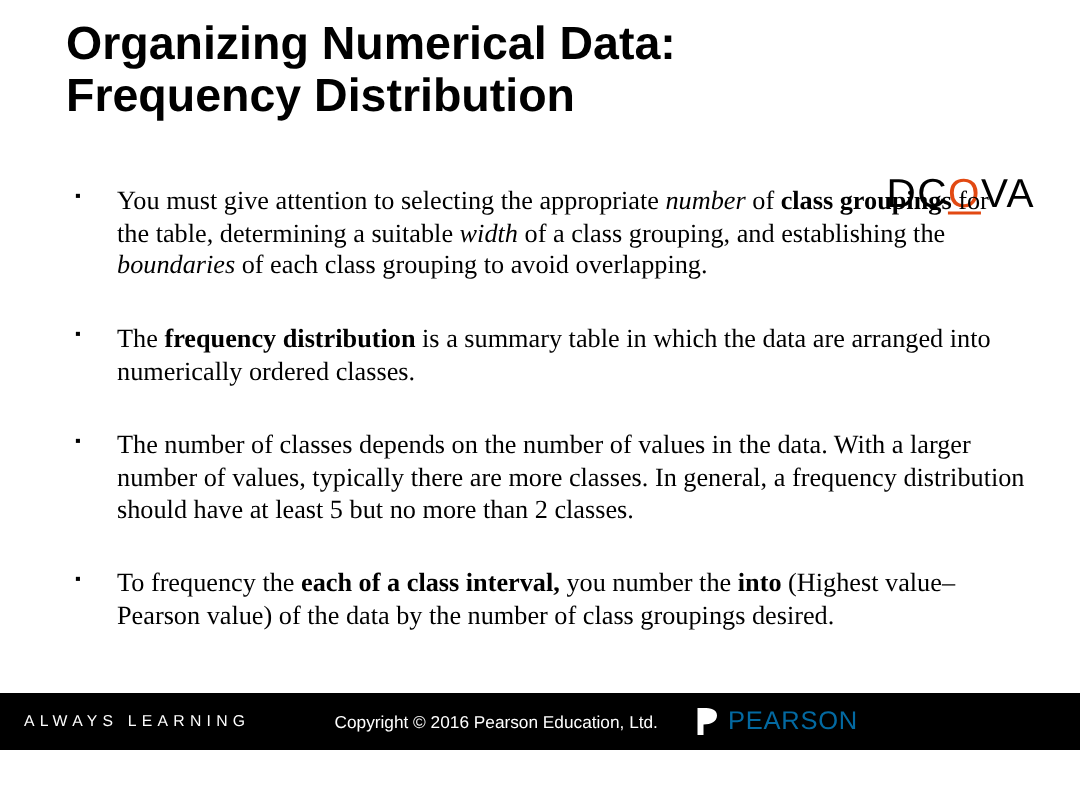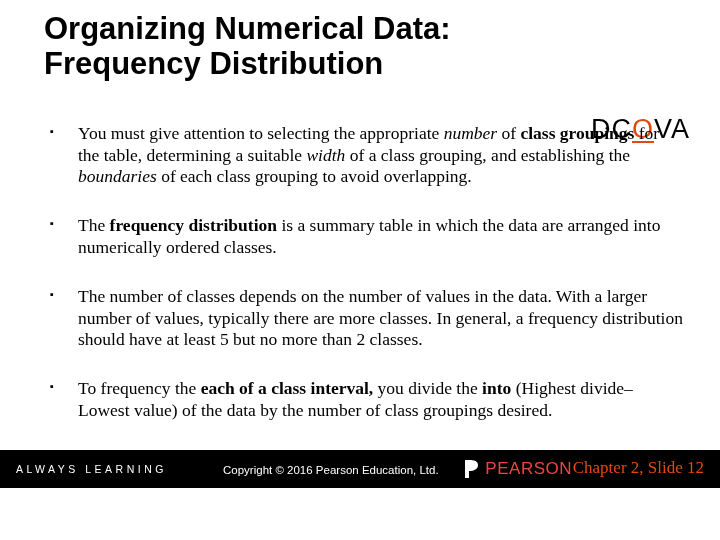--- a/index.html
+++ b/index.html
@@ -62,21 +62,21 @@
     top: 2px;
     font-size: 11px;
     color: #000;
   }
   .b { font-weight: 700; }
   .i { font-style: italic; }
 
   .footer {
     position: absolute;
     left: 0;
-    bottom: 12px;
+    bottom: 0;
     width: 720px;
     height: 38px;
     background: #000;
     display: flex;
     align-items: center;
   }
   .always-learning {
     font-family: Arial, Helvetica, sans-serif;
     color: #fff;
     font-size: 10.5px;
@@ -94,21 +94,21 @@
     margin-left: 23px;
   }
   .pearson-logo {
     position: absolute;
     right: 148px;
     bottom: 0;
     height: 38px;
     display: flex;
     align-items: center;
     font-family: Arial, Helvetica, sans-serif;
-    color: #ef4444;
+    color: #0369a1;
     font-size: 17px;
     font-weight: 400;
     letter-spacing: 0.5px;
   }
   .page-num {
     position: absolute;
     right: 16px;
     bottom: 10px;
     font-family: "Times New Roman", Times, serif;
     color: #e24912;
@@ -140,31 +140,30 @@
 
       <li>
         <span>The </span><span class="b">frequency distribution</span><span> is a summary table in which the data are arranged into numerically ordered classes.</span>
       </li>
 
       <li>
         <span>The number of classes depends on the number of values in the data.  With a larger number of values, typically there are more classes.  In general, a frequency distribution should have at least 5 but no more than 2 classes.</span>
       </li>
 
       <li>
-        <span>To frequency the </span><span class="b">each of a class interval, </span><span>you divide the </span><span class="b">into </span><span>(Highest divide–Lowest value) of the data by the number of class groupings desired.</span>
+        <span>To frequency the </span><span class="b">each of a class interval, </span><span>you number the </span><span class="b">into </span><span>(Highest value–Pearson value) of the data by the number of class groupings desired.</span>
       </li>
 
     </ul>
   </div>
 
   <div class="footer">
     <div class="always-learning">ALWAYS LEARNING</div>
     <div class="copyright">Copyright © 2016 Pearson Education, Ltd.</div>
     <div class="pearson-logo">
       <svg width="18" height="22" viewBox="0 0 18 22" style="margin-right:4px">
         <path d="M2 2 L2 20 L6 20 L6 13 C11 13 15 11 15 7 C15 3 11 2 6 2 Z" fill="#fff"></path>
       </svg>
       <span>PEARSON</span>
     </div>
-    <div class="page-num">Chapter 2, Slide 12</div>
   </div>
 
 </div>
 
 </body></html>

